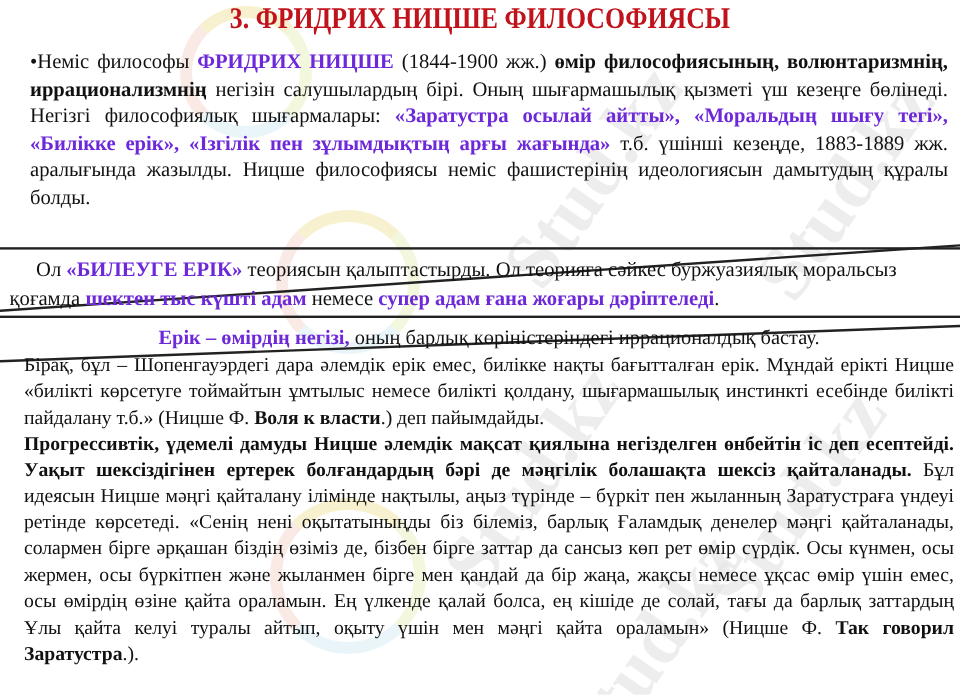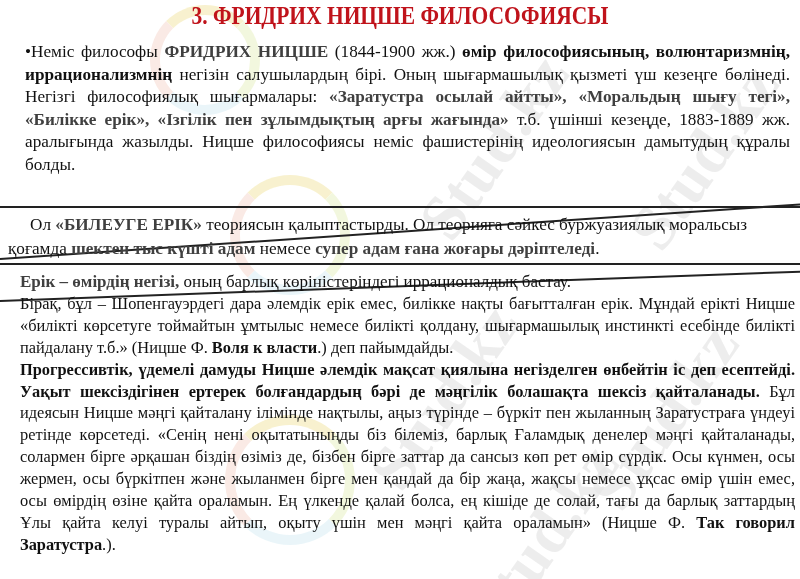--- a/index.html
+++ b/index.html
@@ -25,24 +25,24 @@
     font-size: 25px; color: #c0131b; line-height: 32px;
     transform: scaleX(0.86); transform-origin: center;
     letter-spacing: 0px;
   }
   .para {
     position: absolute; font-size: 16.6px; line-height: 22.2px; text-align: justify;
   }
   .p1 { left: 25px; top: 41px; width: 765px; font-size: 17.2px; line-height: 22.5px; }
   .p2 { left: 8px; top: 213px; width: 775px; font-size: 17.2px; line-height: 24px; text-align: left; }
   .p3 { left: 20px; top: 271px; width: 775px; font-size: 16.4px; line-height: 21.9px; }
-  .red { color: #404040; font-weight: bold; }
+  .red { color: #6d28d9; font-weight: bold; }
   .b { font-weight: bold; }
   .i { }
-  .center-line { display: block; }
+  .center-line { display: block; text-align: center; }
   .indent { padding-left: 22px; }
   .rule {
     position: absolute; height: 1.5px; background: #222; transform-origin: left center;
   }
 </style>
 </head>
 <body>
 
 <div class="logo-ring" style="left:150px;top:5px;width:90px;height:90px;"></div>
 <div class="logo-ring" style="left:230px;top:175px;width:100px;height:100px;"></div>

